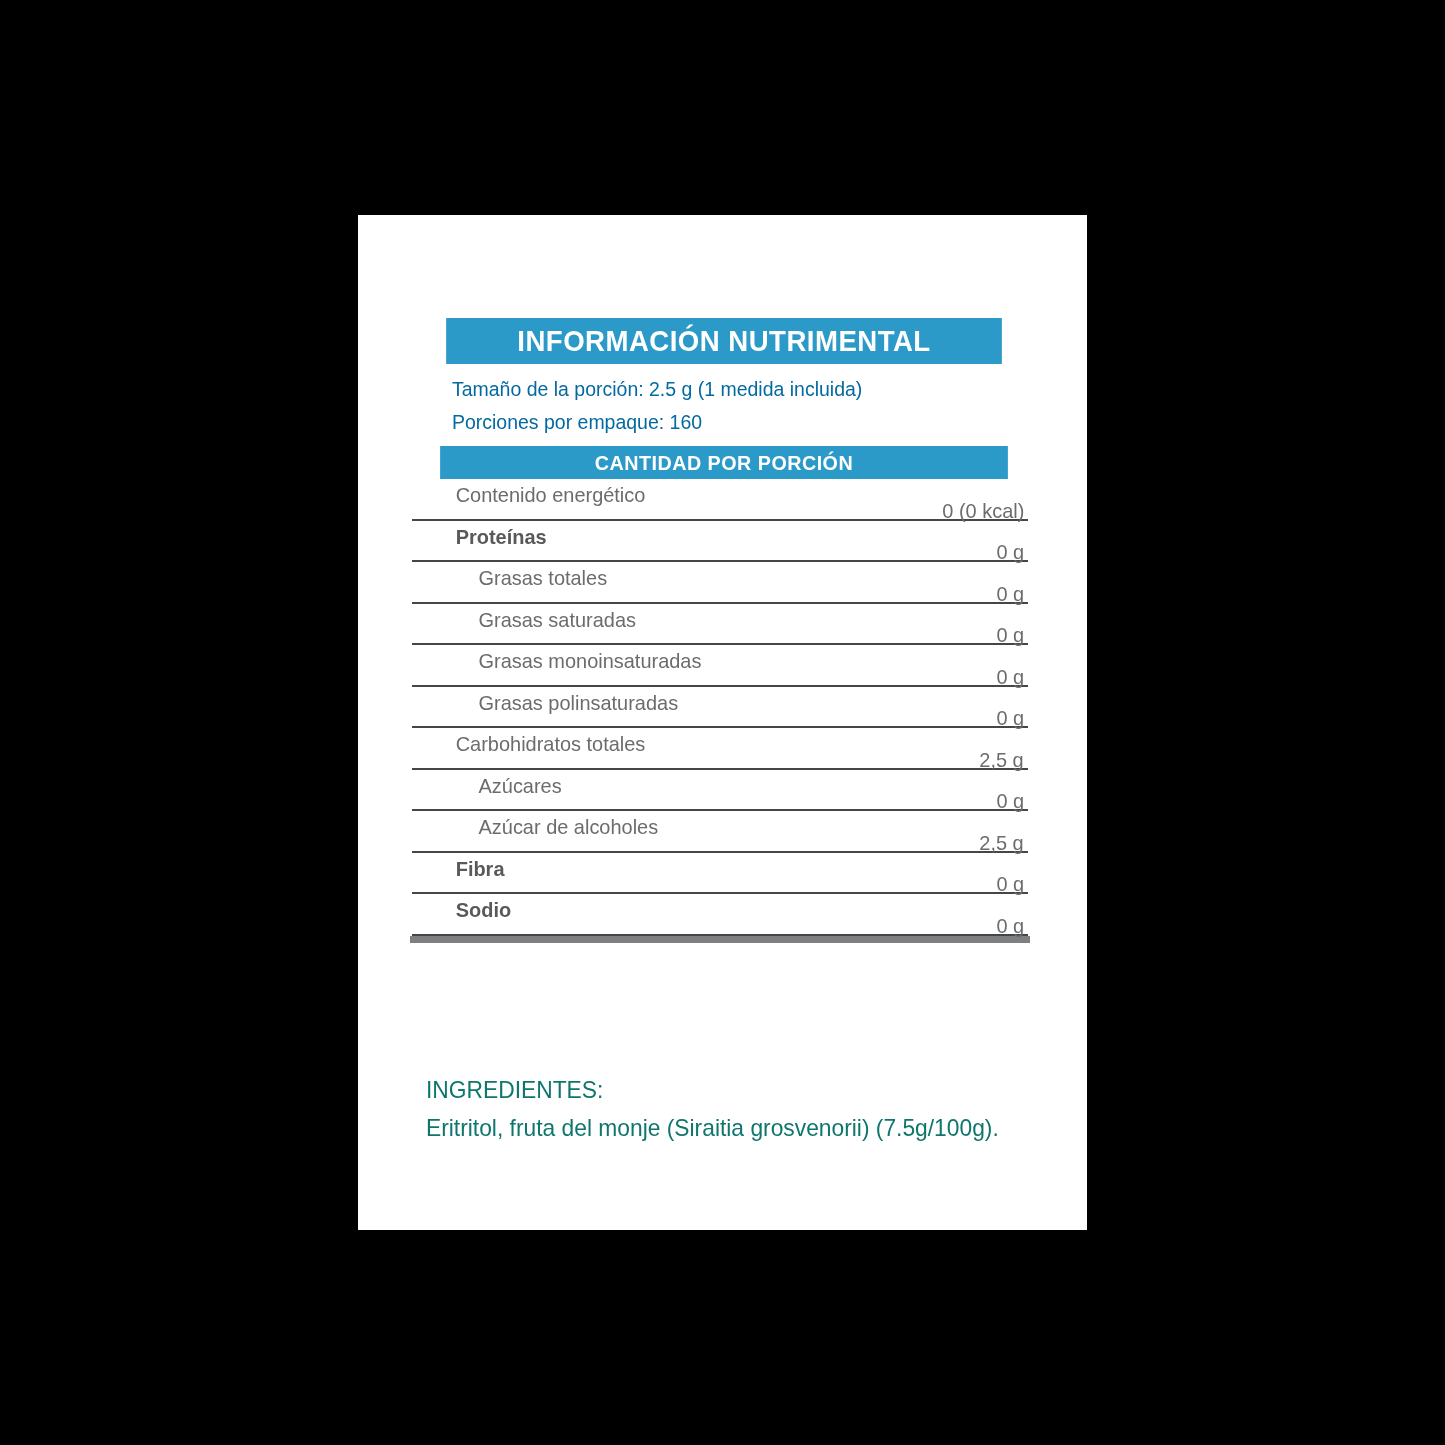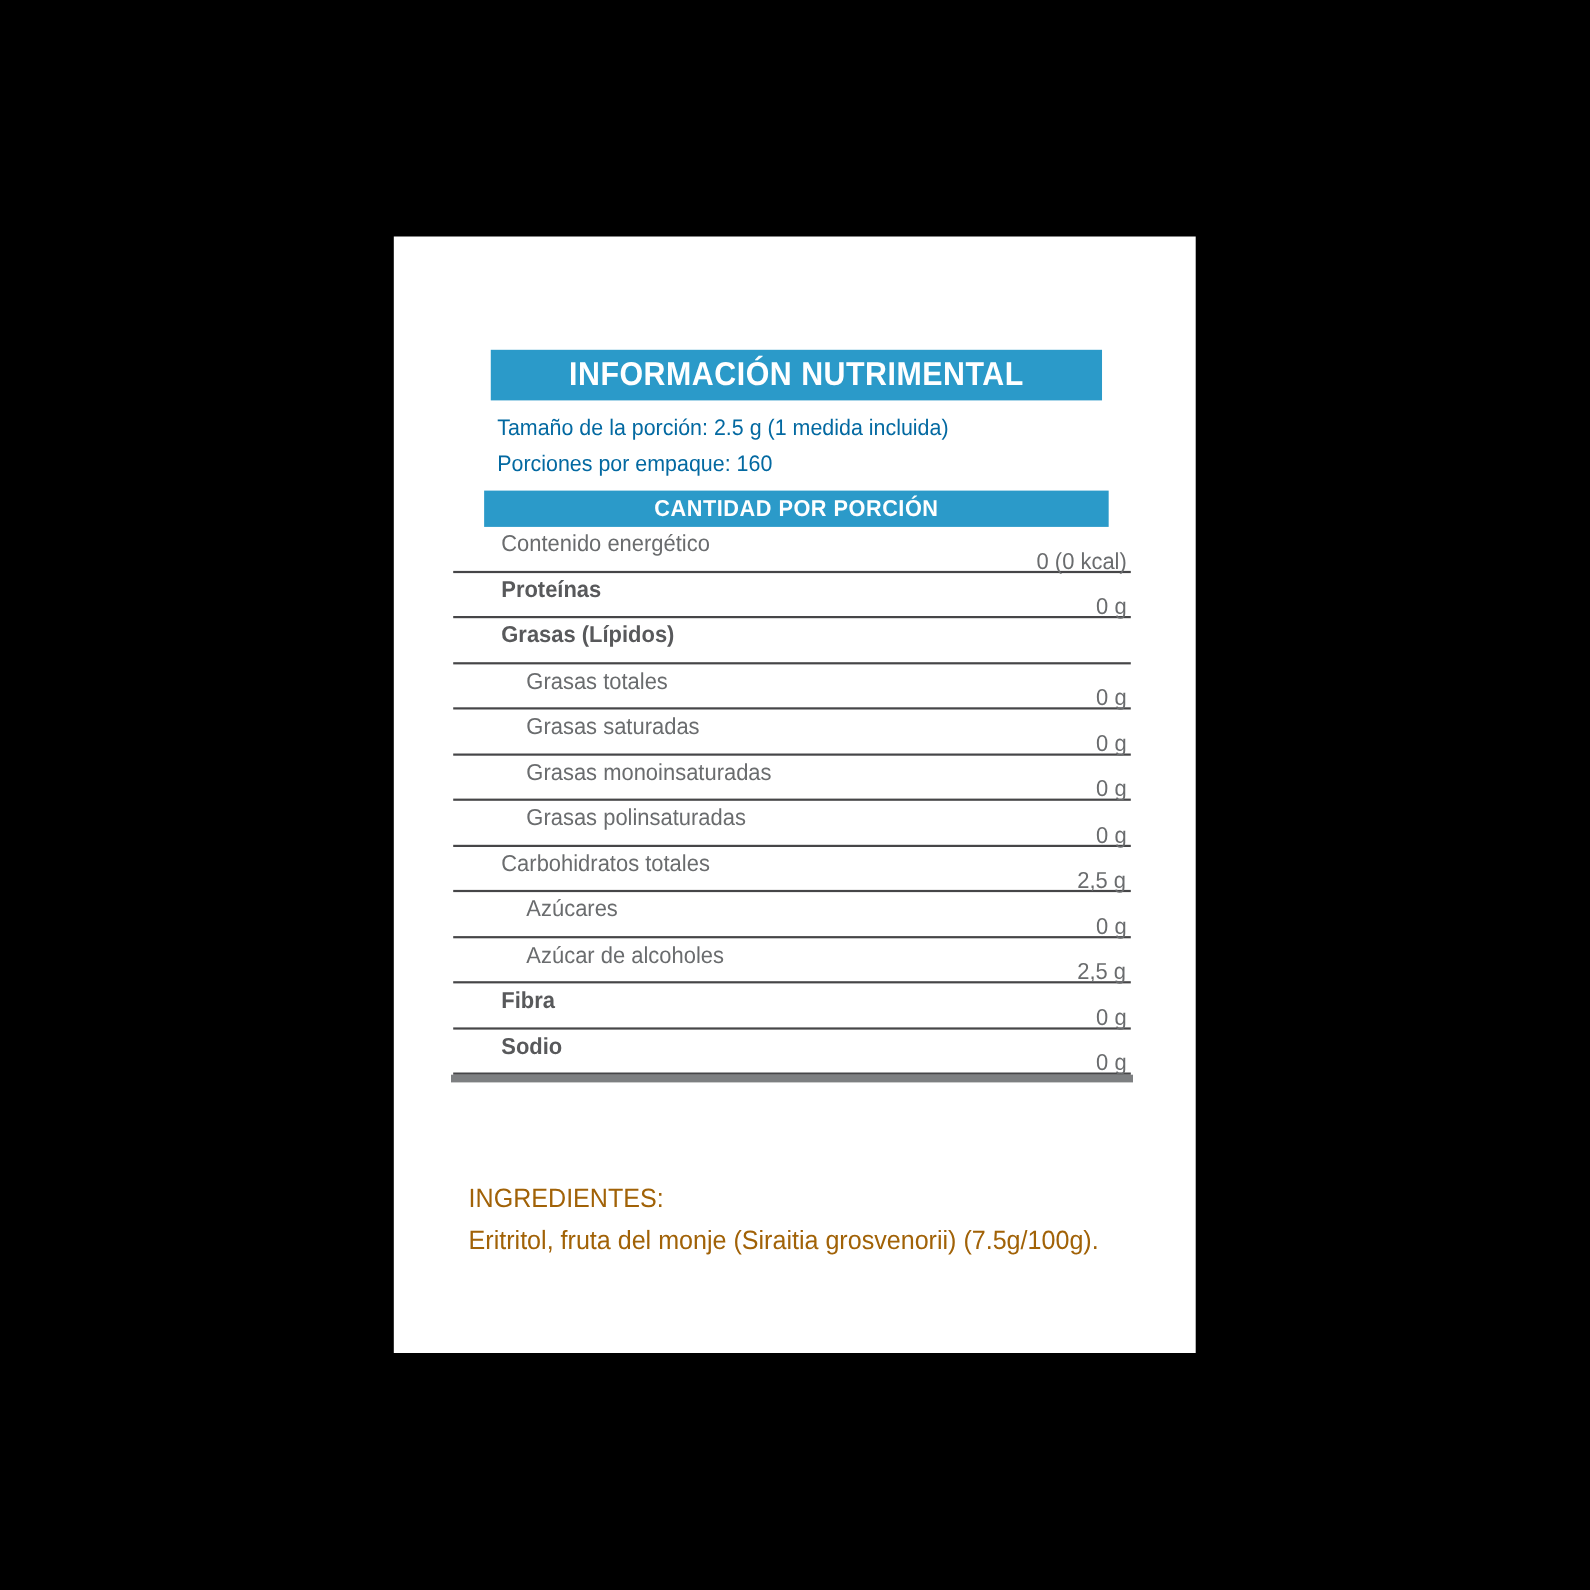--- a/index.html
+++ b/index.html
@@ -125,21 +125,21 @@
     margin-left: -2px;
     width: 620px;
   }
 
   
   #ingredients {
     position: absolute;
     left: 68px;    
     top: 857px;    
     width: 640px;
-    color: #a16207;
+    color: #0f766e;
   }
   #ingredients-heading {
     font-size: 24px;
     line-height: 36px;
     transform: scaleX(0.95);
     transform-origin: left center;
   }
   #ingredients-text {
     font-size: 24px;
     line-height: 40px;
@@ -168,23 +168,20 @@
 
       <div id="rows">
           <div class="nrow ind0">
             <div class="lbl">Contenido energético</div>
             <div class="val">0 (0 kcal)</div>
           </div>
           <div class="nrow ind0 bold">
             <div class="lbl">Proteínas</div>
             <div class="val">0 g</div>
           </div>
-          <div class="nrow ind0 bold">
-            <div class="lbl">Grasas (Lípidos)</div>
-          </div>
           <div class="nrow ind1">
             <div class="lbl">Grasas totales</div>
             <div class="val">0 g</div>
           </div>
           <div class="nrow ind1">
             <div class="lbl">Grasas saturadas</div>
             <div class="val">0 g</div>
           </div>
           <div class="nrow ind1">
             <div class="lbl">Grasas monoinsaturadas</div>

